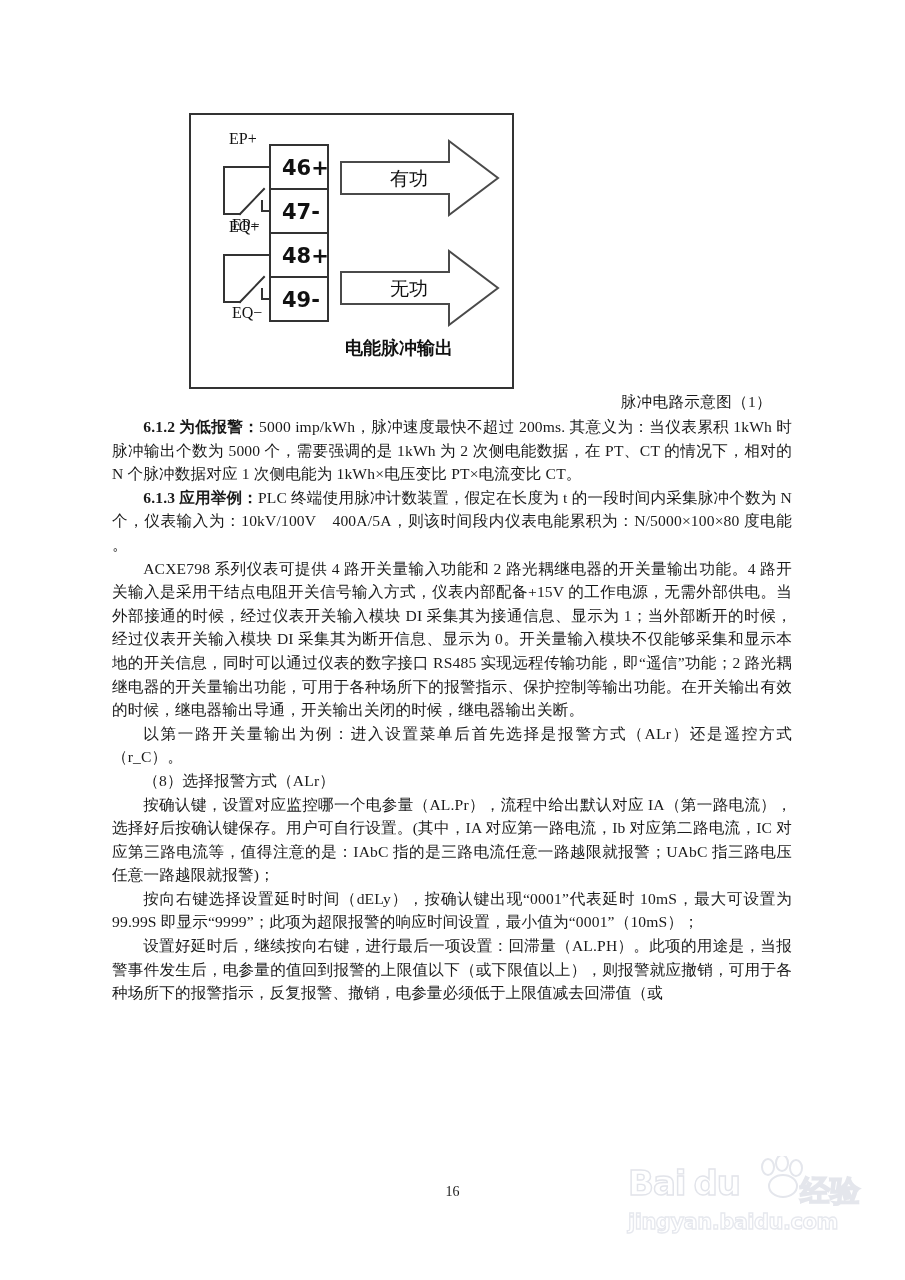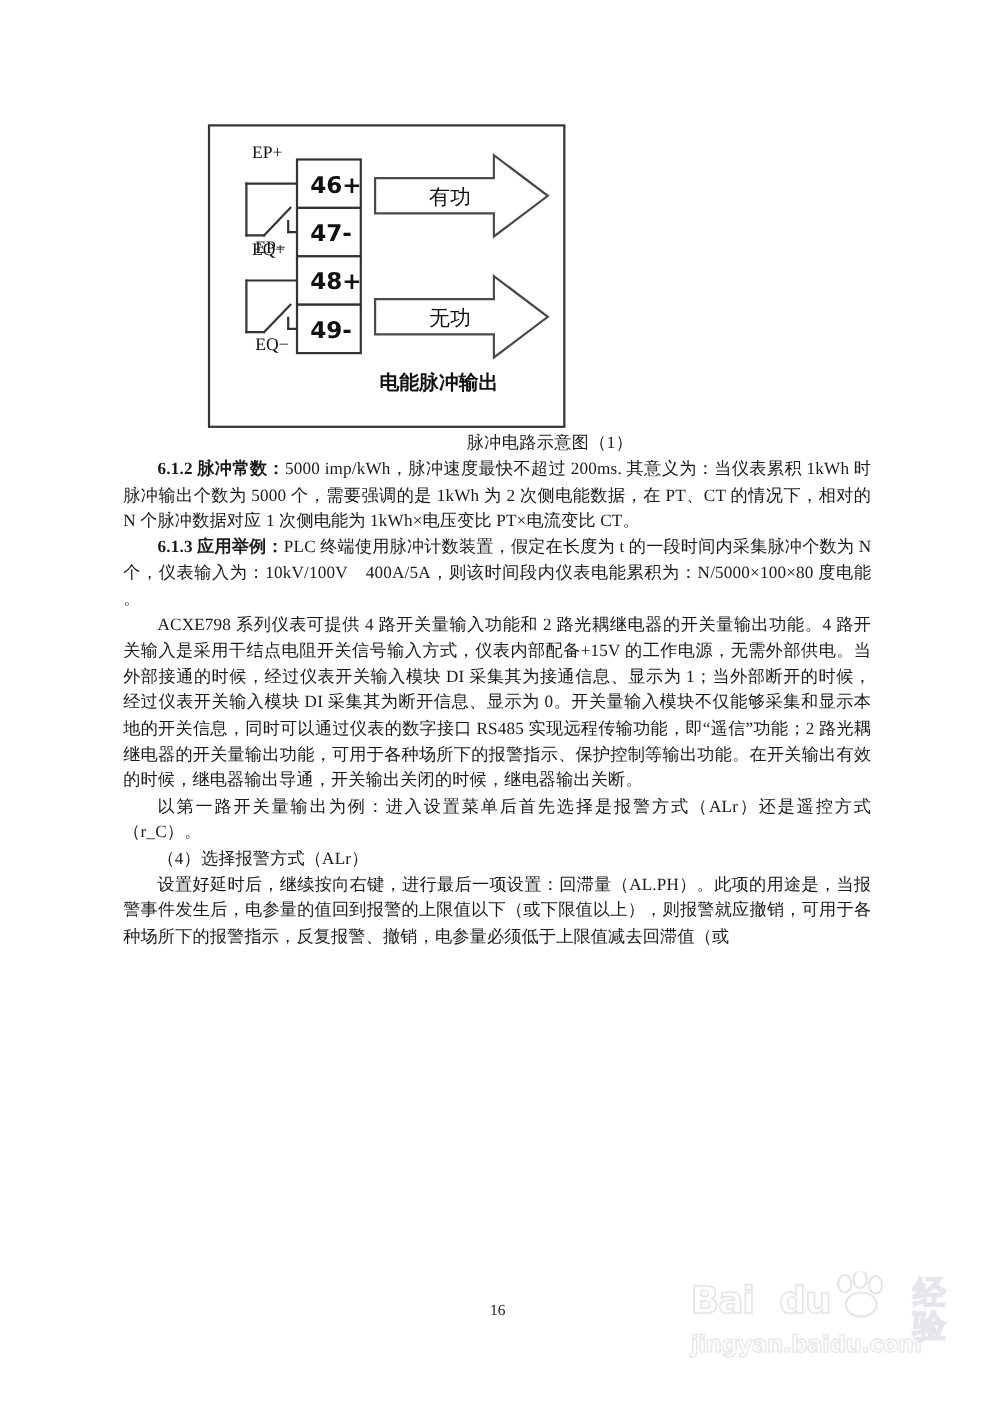--- a/index.html
+++ b/index.html
@@ -33,21 +33,21 @@
     height: 290px;
   }
   .figure-svg { display: block; }
 
   
   .fig-caption {
     position: absolute;
     left: 0;
     top: 392px;
     width: 772px;
-    text-align: center;
+    text-align: right;
     padding-left: 228px;
     box-sizing: border-box;
     font-size: 15.5px;
     letter-spacing: 0.4px;
   }
 
   
   .body-text {
     position: absolute;
     left: 112px;
@@ -91,21 +91,21 @@
     left: 628px;
     top: 1160px;
     width: 250px;
     height: 96px;
     pointer-events: none;
     opacity: 1;
   }
   .wm-top {
     display: flex;
     align-items: center;
-    gap: 23px;
+    gap: 8px;
     height: 46px;
   }
   .wm-bai {
     font-family: "DejaVu Sans", sans-serif;
     font-size: 34px;
     font-weight: bold;
     color: transparent;
     -webkit-text-stroke: 1.4px #e2e4ea;
     letter-spacing: -1px;
     line-height: 1;
@@ -193,28 +193,30 @@
       <text x="390" y="191" font-family="DejaVu Sans, sans-serif" font-size="19" fill="#111111">无功</text>
 
       <text x="345" y="250" font-family="DejaVu Sans, sans-serif" font-size="18" font-weight="bold" fill="#111111">电能脉冲输出</text>
     </svg>
   </div>
 
   <div class="fig-caption">脉冲电路示意图（1）</div>
 
   <div class="body-text">
 
-    <p><span class="lead">6.1.2 脉冲常数：</span><span>5000 imp/kWh，脉冲速度最快不超过 200ms. 其意义为：当仪表累积 1kWh 时脉冲输出个数为 5000 个，需要强调的是 1kWh 为 2 次侧电能数据，在 PT、CT 的情况下，相对的 N 个脉冲数据对应 1 次侧电能为 1kWh×电压变比 PT×电流变比 CT。</span></p>
+    <p><span class="lead">6.1.2 为低报警：</span><span>5000 imp/kWh，脉冲速度最快不超过 200ms. 其意义为：当仪表累积 1kWh 时脉冲输出个数为 5000 个，需要强调的是 1kWh 为 2 次侧电能数据，在 PT、CT 的情况下，相对的 N 个脉冲数据对应 1 次侧电能为 1kWh×电压变比 PT×电流变比 CT。</span></p>
 
     <p><span class="lead">6.1.3 应用举例：</span><span>PLC 终端使用脉冲计数装置，假定在长度为 t 的一段时间内采集脉冲个数为 N 个，仪表输入为：10kV/100V　400A/5A，则该时间段内仪表电能累积为：N/5000×100×80 度电能 。</span></p>
 
 
     <p>ACXE798 系列仪表可提供 4 路开关量输入功能和 2 路光耦继电器的开关量输出功能。4 路开关输入是采用干结点电阻开关信号输入方式，仪表内部配备+15V 的工作电源，无需外部供电。当外部接通的时候，经过仪表开关输入模块 DI 采集其为接通信息、显示为 1；当外部断开的时候，经过仪表开关输入模块 DI 采集其为断开信息、显示为 0。开关量输入模块不仅能够采集和显示本地的开关信息，同时可以通过仪表的数字接口 RS485 实现远程传输功能，即“遥信”功能；2 路光耦继电器的开关量输出功能，可用于各种场所下的报警指示、保护控制等输出功能。在开关输出有效的时候，继电器输出导通，开关输出关闭的时候，继电器输出关断。</p>
     <p>以第一路开关量输出为例：进入设置菜单后首先选择是报警方式（ALr）还是遥控方式（r_C）。</p>
-    <p>（4）选择报警方式（ALr）</p>
+    <p>（8）选择报警方式（ALr）</p>
+    <p>按确认键，设置对应监控哪一个电参量（AL.Pr），流程中给出默认对应 IA（第一路电流），选择好后按确认键保存。用户可自行设置。(其中，IA 对应第一路电流，Ib 对应第二路电流，IC 对应第三路电流等，值得注意的是：IAbC 指的是三路电流任意一路越限就报警；UAbC 指三路电压任意一路越限就报警)；</p>
+    <p>按向右键选择设置延时时间（dELy），按确认键出现“0001”代表延时 10mS，最大可设置为 99.99S 即显示“9999”；此项为超限报警的响应时间设置，最小值为“0001”（10mS）；</p>
     <p>设置好延时后，继续按向右键，进行最后一项设置：回滞量（AL.PH）。此项的用途是，当报警事件发生后，电参量的值回到报警的上限值以下（或下限值以上），则报警就应撤销，可用于各种场所下的报警指示，反复报警、撤销，电参量必须低于上限值减去回滞值（或</p>
   </div>
 
   <div class="page-number">16</div>
 
   <div class="watermark">
     <div class="wm-top">
       <span class="wm-bai">Bai</span>
       <span class="wm-bai">du</span>
       <svg class="wm-paw" viewBox="0 0 52 44" xmlns="http://www.w3.org/2000/svg">

